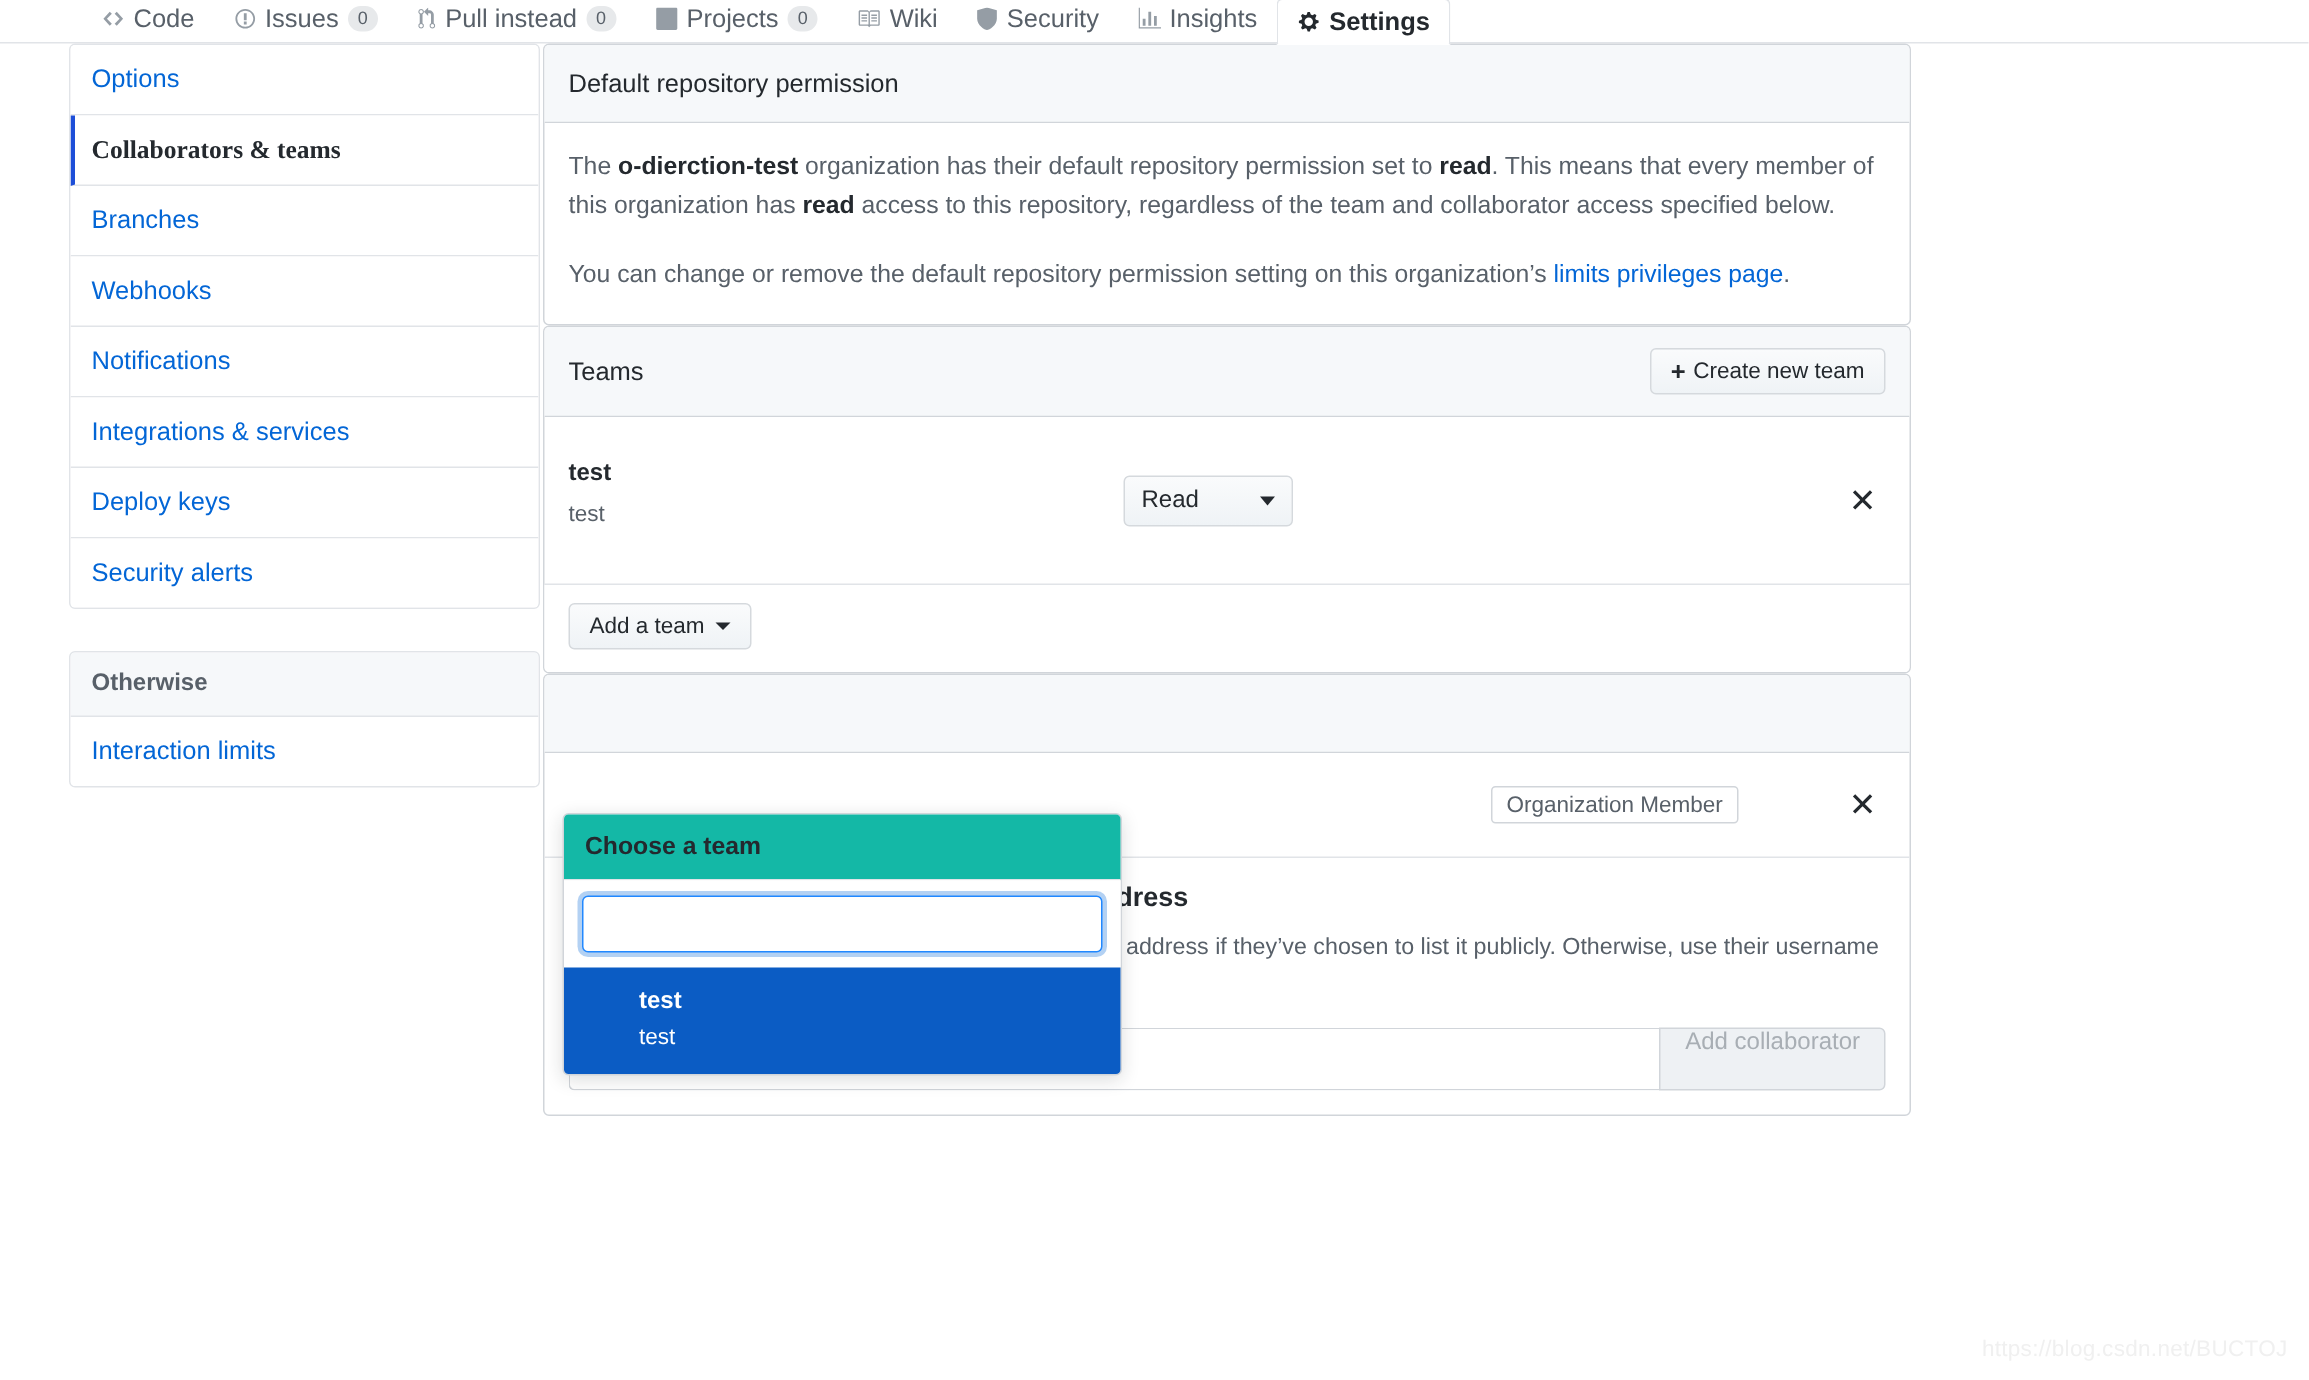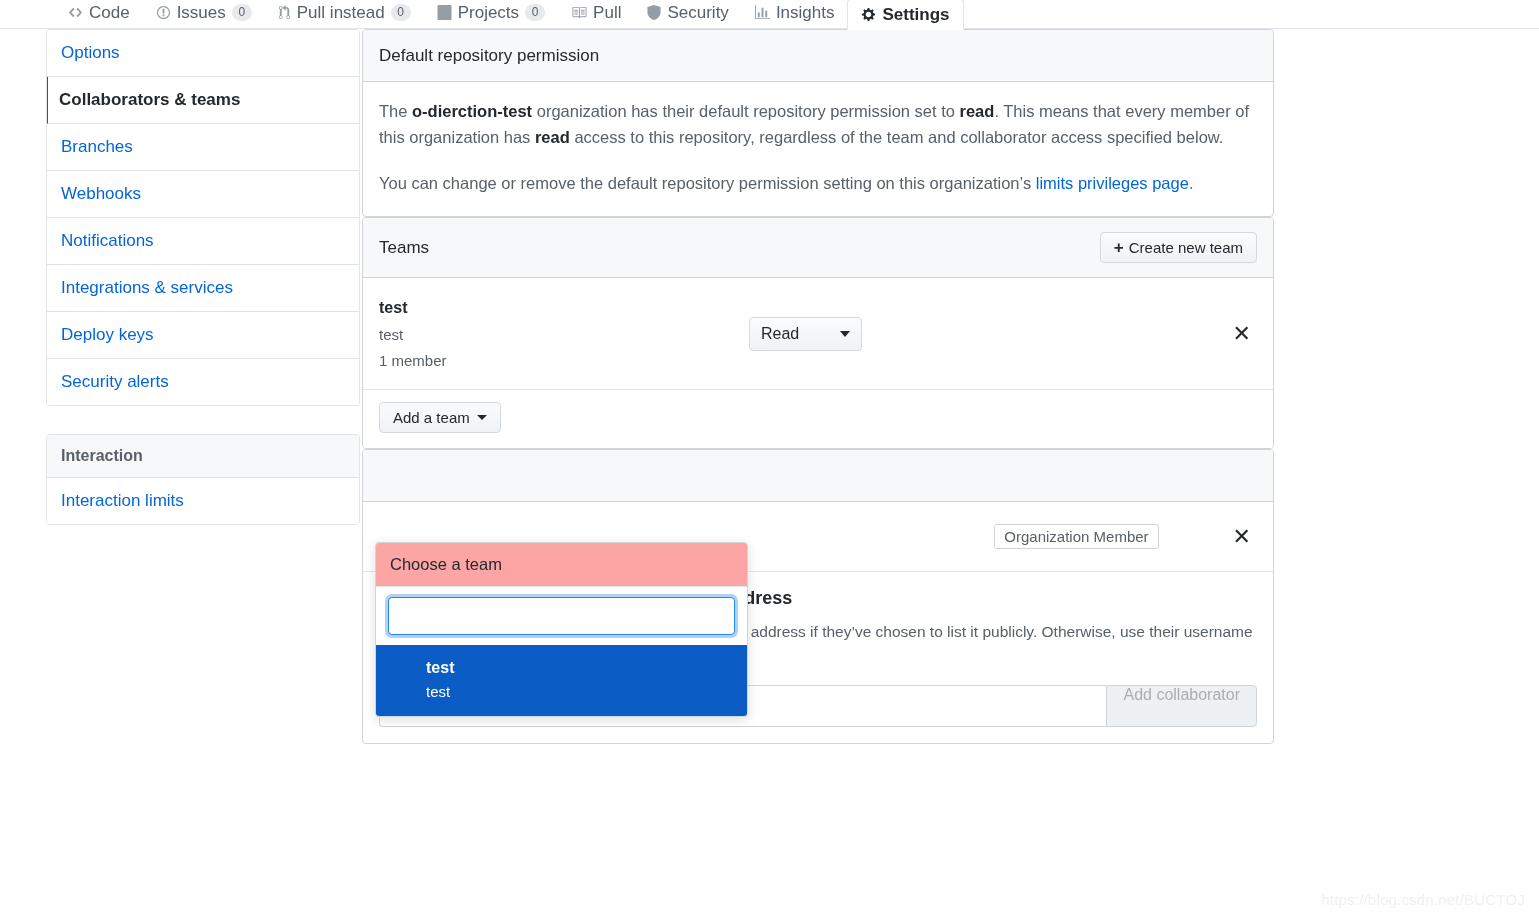--- a/index.html
+++ b/index.html
@@ -72,22 +72,23 @@
     font-size: 17px;
     color: #0366d6;
     border-bottom: 1px solid #e1e4e8;
     position: relative;
     background: #fff;
   }
   .menu-item:last-child { border-bottom: none; }
   .menu-item.selected {
     color: #24292e;
     font-weight: bold;
-    border-left: 1px solid #1d4ed8;
+    border-left: 3px solid #1d4ed8;
     padding-left: 11px;
+    font-family: Liberation Serif, serif;
   }
   .menu-heading {
     padding: 12px 0 12px 14px;
     font-size: 16px;
     font-weight: bold;
     color: #586069;
     background: #f6f8fa;
     border-bottom: 1px solid #e1e4e8;
   }
   .menu.moderation { margin-top: 28px; }
@@ -240,23 +241,24 @@
     background: #fff;
     border: 1px solid #d1d5da;
     border-radius: 4px;
     box-shadow: 0 3px 12px rgba(27,31,35,0.15);
     z-index: 50;
   }
   .dd-header {
     padding: 12px 14px;
     font-size: 16.5px;
     color: #24292e;
-    background: #fca5a5;
+    background: #14b8a6;
     border-bottom: 1px solid #e1e4e8;
     border-radius: 3px 3px 0 0;
+    font-weight: bold;
   }
   .dd-filter-wrap { padding: 10px 12px; background: #fff; }
   .dd-filter {
     width: 100%;
     height: 38px;
     border: 1px solid #2188ff;
     border-radius: 4px;
     box-shadow: 0 0 0 3px rgba(3,102,214,0.3);
     outline: none;
     padding: 0 9px;
@@ -325,21 +327,21 @@
     <span>Projects</span>
     <span class="counter">0</span>
   </div>
 
   <div class="nav-item">
     <span class="nav-icon">
       <svg width="16" height="15" viewBox="0 0 16 16" fill="currentColor">
           <path d="M3 5h4v1H3V5zm0 3h4V7H3v1zm0 2h4V9H3v1zm11-5h-4v1h4V5zm0 2h-4v1h4V7zm0 2h-4v1h4V9zm2-6v9c0 .55-.45 1-1 1H9.5l-1 1-1-1H2c-.55 0-1-.45-1-1V3c0-.55.45-1 1-1h5.5l1 1 1-1H15c.55 0 1 .45 1 1zm-8 .5L7.5 3H2v9h6V3.5zm7-.5H9.5l-.5.5V12h6V3z"></path>
         </svg>
     </span>
-    <span>Pull</span>
+    <span>Wiki</span>
   </div>
 
   <div class="nav-item">
     <span class="nav-icon">
       <svg width="14" height="15" viewBox="0 0 14 16" fill="currentColor">
           <path d="M0 2l7-2 7 2v6.02C14 12.69 8.69 16 7 16 5.31 16 0 12.69 0 8.02V2zm1 .75L7 1l6 1.75v5.268C13 12.104 8.449 15 7 15V1.75z"></path>
         </svg>
     </span>
     <span>Security</span>
   </div>
@@ -387,21 +389,21 @@
     </div>
     <div class="menu-item">
       <span>Deploy keys</span>
     </div>
     <div class="menu-item">
       <span>Security alerts</span>
     </div>
   </div>
 
   <div class="menu moderation">
-    <div class="menu-heading">Interaction</div>
+    <div class="menu-heading">Otherwise</div>
     <div class="menu-item">
       <span>Interaction limits</span>
     </div>
   </div>
 
 </div>
 
 <div class="main">
 
   <div class="box">
@@ -420,21 +422,20 @@
       <span class="btn">
         <span class="plus">+</span>
         <span>Create new team</span>
       </span>
     </div>
 
     <div class="team-row">
       <div class="team-meta">
         <div class="team-name">test</div>
         <div class="team-desc">test</div>
-        <div class="team-count">1 member</div>
       </div>
       <div class="perm-select">
         <span>Read</span>
         <span class="caret"></span>
       </div>
       <div class="row-spacer"></div>
       <div class="x-btn">
         <span>✕</span>
       </div>
     </div>

